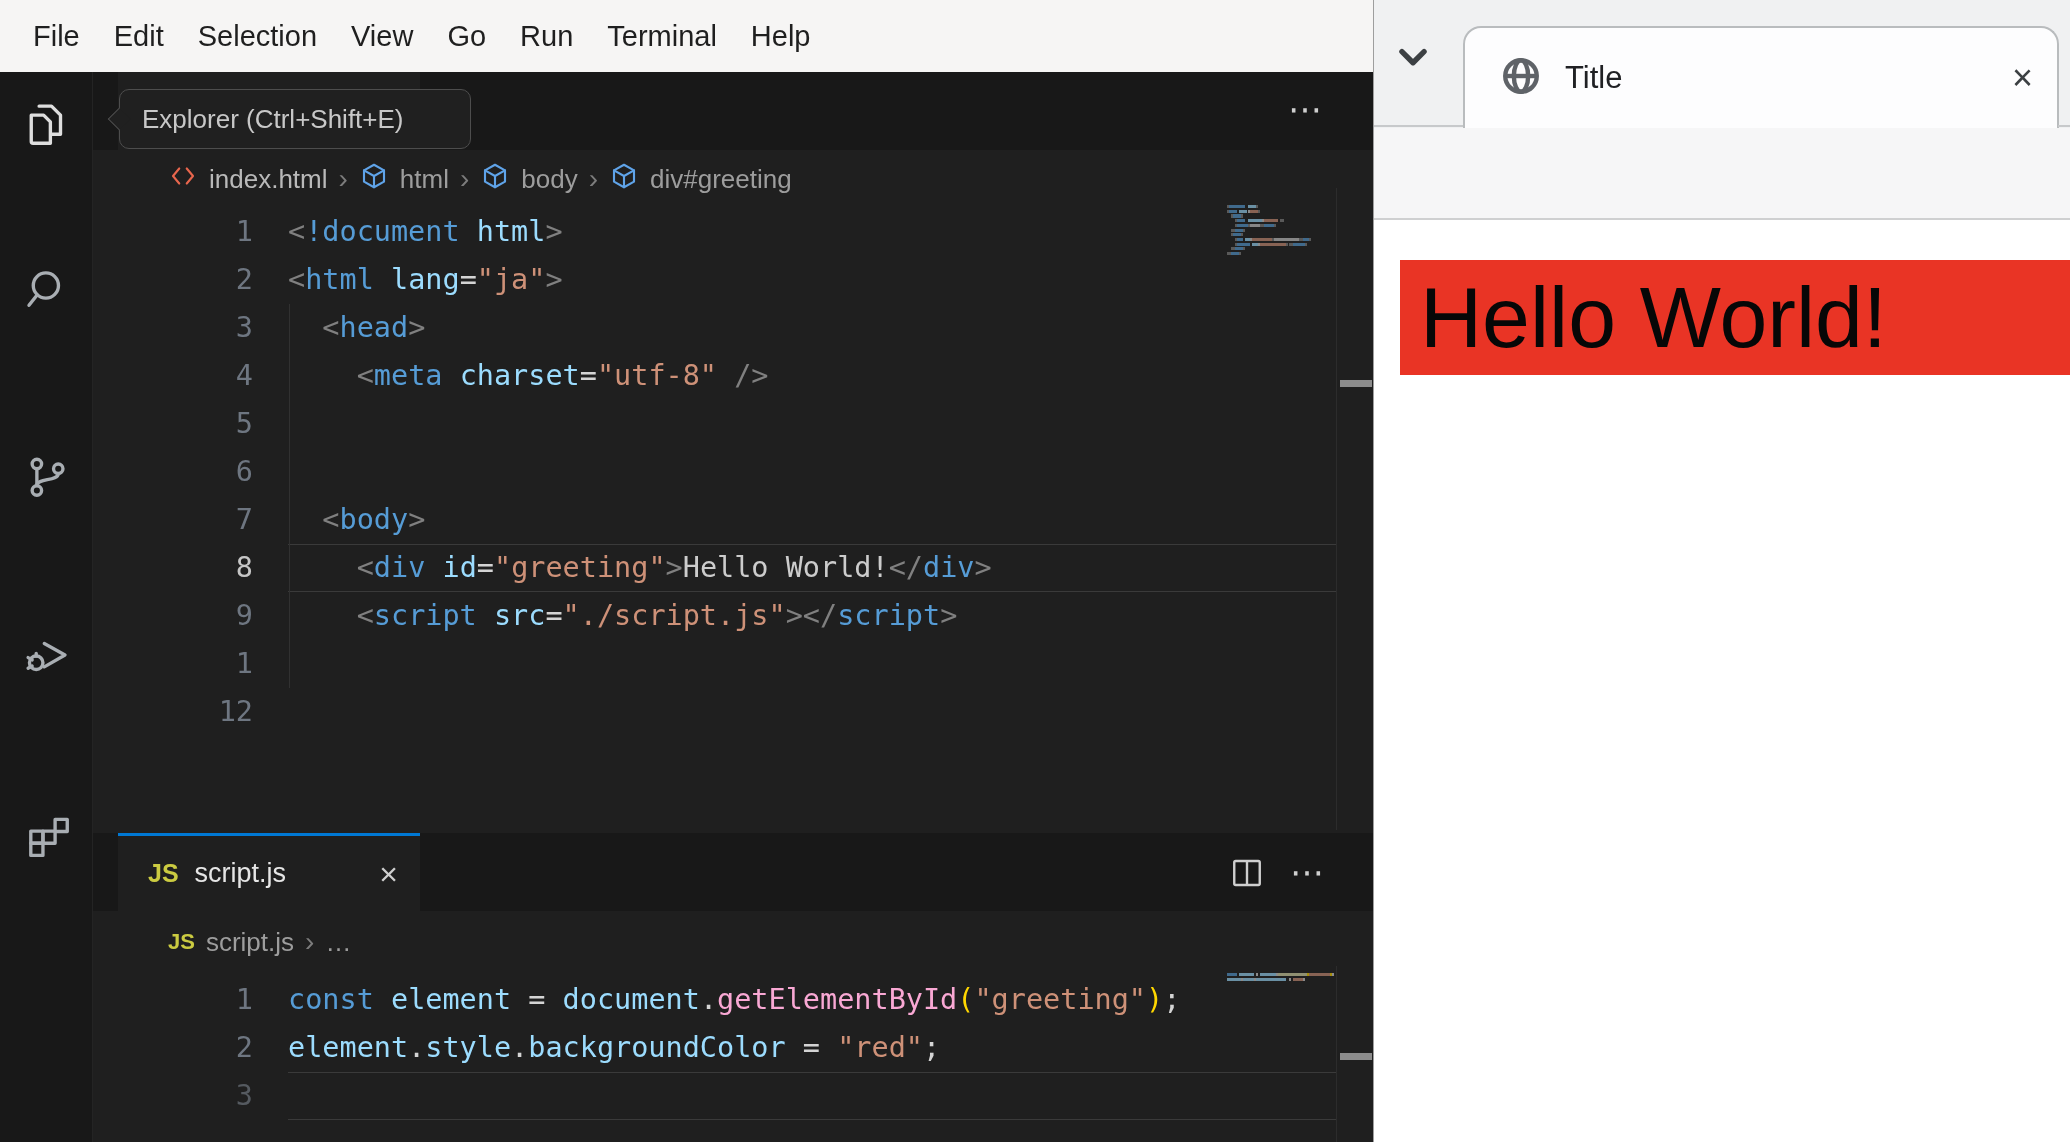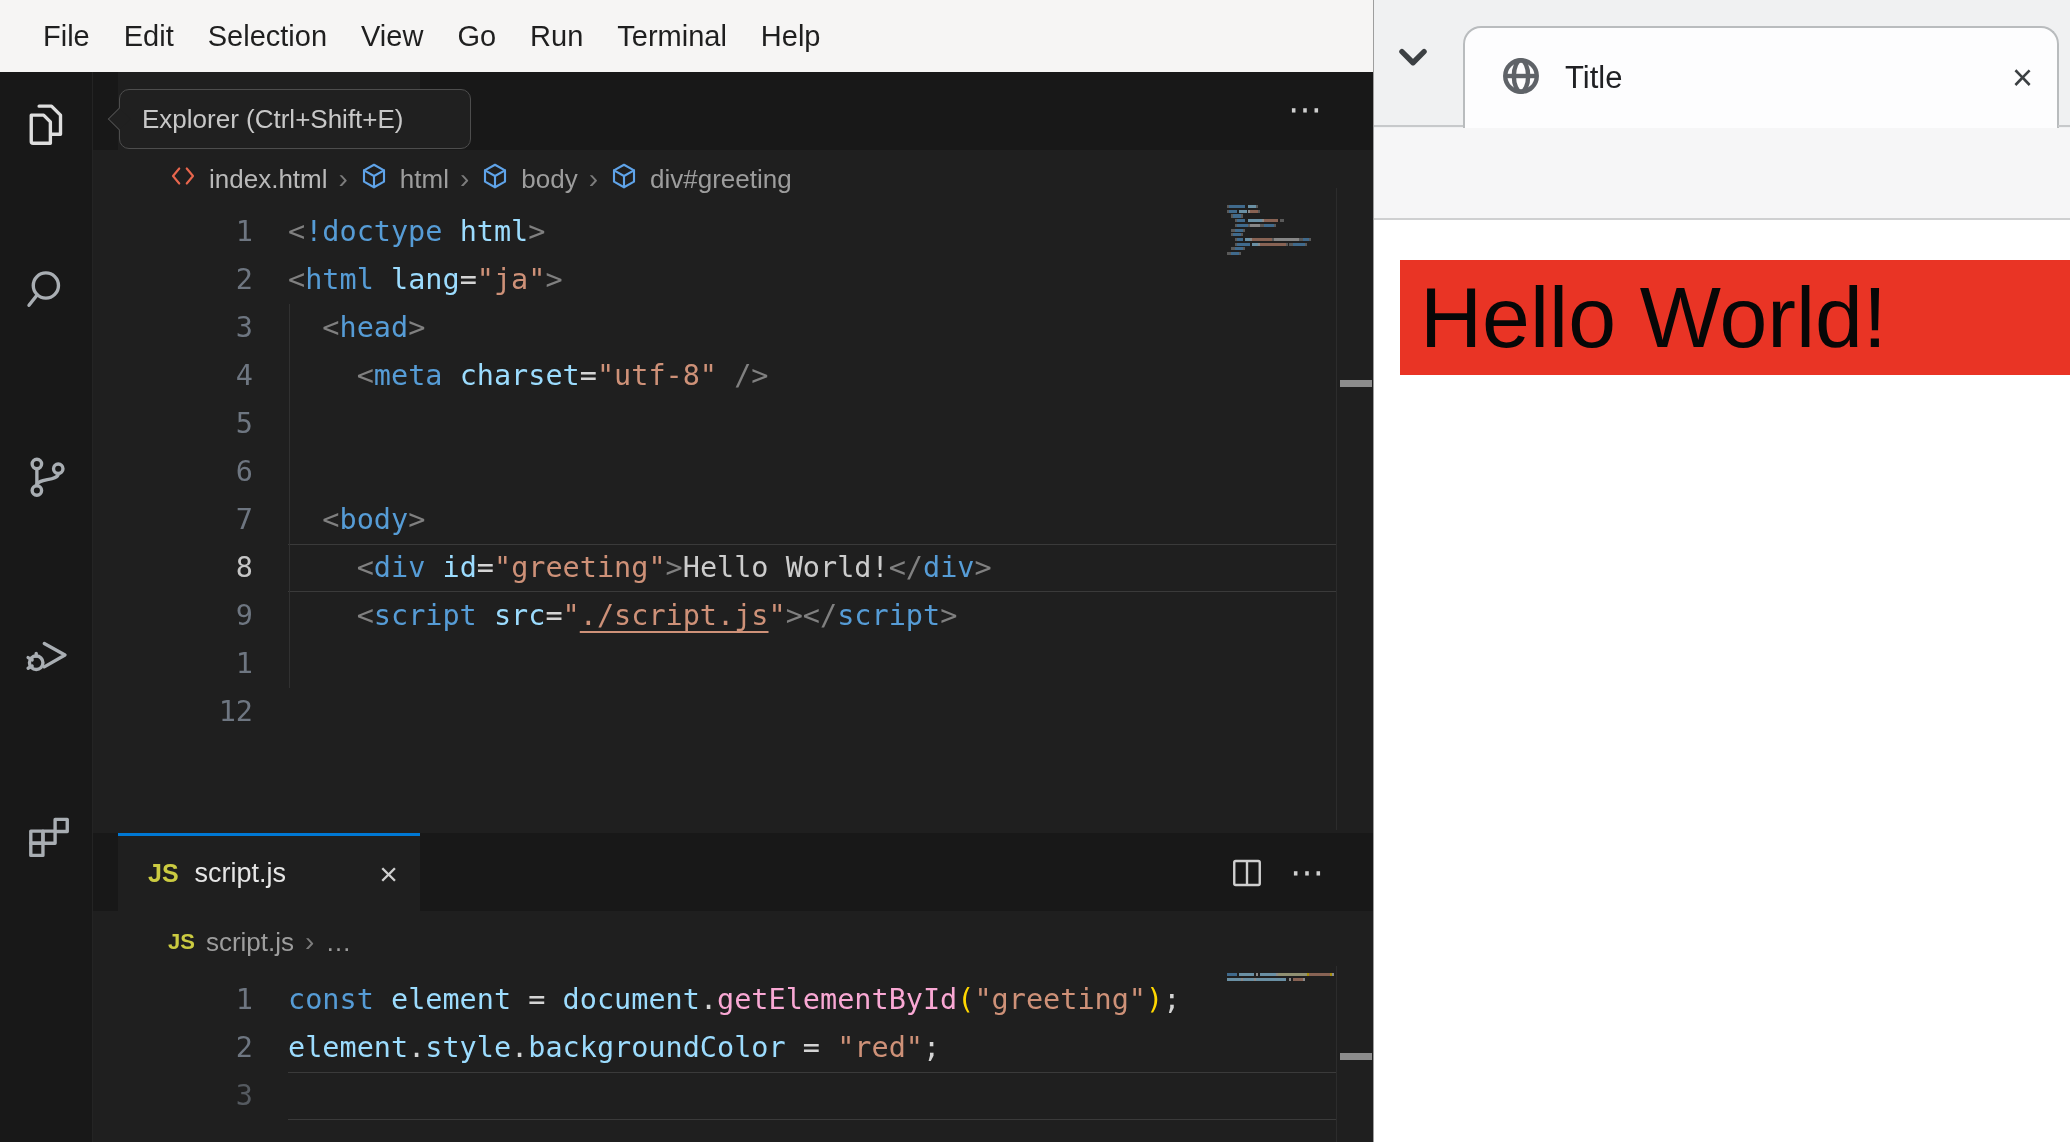--- a/index.html
+++ b/index.html
@@ -2,21 +2,21 @@
 <html><head>
 <meta charset="utf-8">
 <style>
   html,body{margin:0;padding:0;background:#000;}
   #root{position:relative;width:2070px;height:1142px;overflow:hidden;
         font-family:"Liberation Sans",sans-serif;background:#1f1f1f;}
   .abs{position:absolute;}
 
   
   #menubar{left:0;top:0;width:1373px;height:72px;background:#f6f5f4;
-           display:flex;align-items:center;padding-left:26px;box-sizing:border-box;}
+           display:flex;align-items:center;padding-left:16px;box-sizing:border-box;}
   .menu-item{font-size:29px;color:#1f1f1f;padding:0 17px;cursor:default;}
 
   #activitybar{left:0;top:72px;width:93px;height:1070px;background:#181818;
                border-right:1px solid #242424;box-sizing:border-box;}
   .act-icon{position:absolute;left:20px;width:54px;height:54px;}
   .act-icon svg{width:100%;height:100%;stroke-width:1.5;fill:none;stroke:#a9aeb3;
                 stroke-linecap:round;stroke-linejoin:round;}
   .act-icon.active svg{stroke:#dedede;}
 
   
@@ -55,21 +55,21 @@
   #top-code{left:93px;top:208px;width:1244px;height:576px;}
   #bottom-code{left:93px;top:976px;width:1244px;height:166px;}
   .cl{display:flex;height:48px;line-height:48px;white-space:pre;}
   .ln{flex:0 0 160px;text-align:right;color:#6e7681;}
   .ln.dim{color:#555a60;}
   .cl.active .ln:not(.dim){color:#c6c6c6;}
   .lt{flex:1;margin-left:35px;}
   .cl.active .lt{box-shadow:inset 0 1px 0 #3a3a3a, inset 0 -1px 0 #3a3a3a;}
   .c-p{color:#808080}.c-kw{color:#569cd6}.c-attr{color:#9cdcfe}.c-str{color:#ce9178}
   .c-t{color:#cccccc}.c-fn{color:#f9a8d4}.c-br{color:#ffd700}.c-op{color:#d4d4d4}
-  .c-link{color:#ce9178;text-decoration:underline;text-underline-offset:6px;}
+  .c-link{color:#ce9178;text-underline-offset:6px;}
   #indent-guide{left:289px;top:304px;width:1px;height:384px;background:#313131;}
 
   
   .minimap{overflow:hidden;}
   #top-minimap{left:1227px;top:205px;width:108px;height:64px;}
   #bottom-minimap{left:1227px;top:973px;width:108px;height:18px;}
   .ruler{border-left:1px solid #2c2c2c;box-sizing:border-box;}
   #top-ruler{left:1336px;top:188px;width:37px;height:642px;}
   #bottom-ruler{left:1336px;top:966px;width:37px;height:176px;}
   .cursor-marker{position:absolute;left:3px;width:32px;height:7px;background:#8c8c8c;}
@@ -200,21 +200,21 @@
     <span class="bc-sep">›</span>
     <span class="bc-ico cube">
       <svg viewBox="0 0 24 24">
           <path d="M12 3l8 4.5v9L12 21l-8-4.5v-9z"></path>
           <path d="M4 7.5 12 12l8-4.5M12 12v9"></path>
         </svg></span>
     <span>div#greeting</span>
   </div>
 
   <div id="top-code" class="abs code">
-      <div class="cl"><span class="ln">1</span><span class="lt"><span class="c-p">&lt;</span><span class="c-kw">!doctype</span><span class="c-t"> </span><span class="c-attr">html</span><span class="c-p">&gt;</span></span></div>
+      <div class="cl"><span class="ln">1</span><span class="lt"><span class="c-p">&lt;</span><span class="c-kw">!document</span><span class="c-t"> </span><span class="c-attr">html</span><span class="c-p">&gt;</span></span></div>
       <div class="cl"><span class="ln">2</span><span class="lt"><span class="c-p">&lt;</span><span class="c-kw">html</span><span class="c-t"> </span><span class="c-attr">lang</span><span class="c-op">=</span><span class="c-str">"ja"</span><span class="c-p">&gt;</span></span></div>
       <div class="cl"><span class="ln">3</span><span class="lt"><span class="c-t">  </span><span class="c-p">&lt;</span><span class="c-kw">head</span><span class="c-p">&gt;</span></span></div>
       <div class="cl"><span class="ln">4</span><span class="lt"><span class="c-t">    </span><span class="c-p">&lt;</span><span class="c-kw">meta</span><span class="c-t"> </span><span class="c-attr">charset</span><span class="c-op">=</span><span class="c-str">"utf-8"</span><span class="c-t"> </span><span class="c-p">/&gt;</span></span></div>
       <div class="cl"><span class="ln">5</span></div>
       <div class="cl"><span class="ln">6</span></div>
       <div class="cl"><span class="ln">7</span><span class="lt"><span class="c-t">  </span><span class="c-p">&lt;</span><span class="c-kw">body</span><span class="c-p">&gt;</span></span></div>
       <div class="cl active"><span class="ln">8</span><span class="lt"><span class="c-t">    </span><span class="c-p">&lt;</span><span class="c-kw">div</span><span class="c-t"> </span><span class="c-attr">id</span><span class="c-op">=</span><span class="c-str">"greeting"</span><span class="c-p">&gt;</span><span class="c-t">Hello World!</span><span class="c-p">&lt;/</span><span class="c-kw">div</span><span class="c-p">&gt;</span></span></div>
       <div class="cl"><span class="ln">9</span><span class="lt"><span class="c-t">    </span><span class="c-p">&lt;</span><span class="c-kw">script</span><span class="c-t"> </span><span class="c-attr">src</span><span class="c-op">=</span><span class="c-str">"</span><span class="c-link">./script.js</span><span class="c-str">"</span><span class="c-p">&gt;</span><span class="c-p">&lt;/</span><span class="c-kw">script</span><span class="c-p">&gt;</span></span></div>
       <div class="cl"><span class="ln">1</span></div>
       <div class="cl"><span class="ln">12</span><span class="lt"></span></div>

